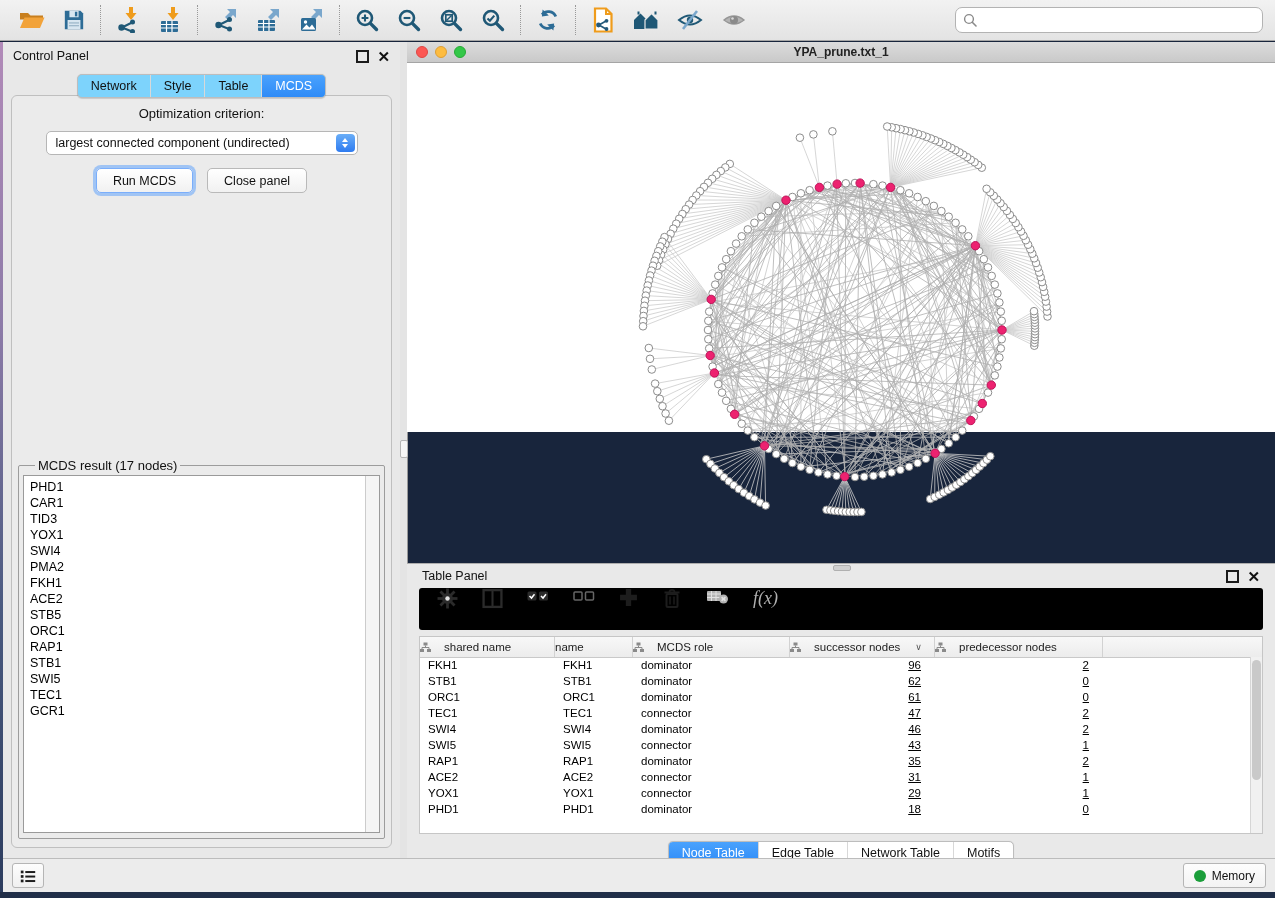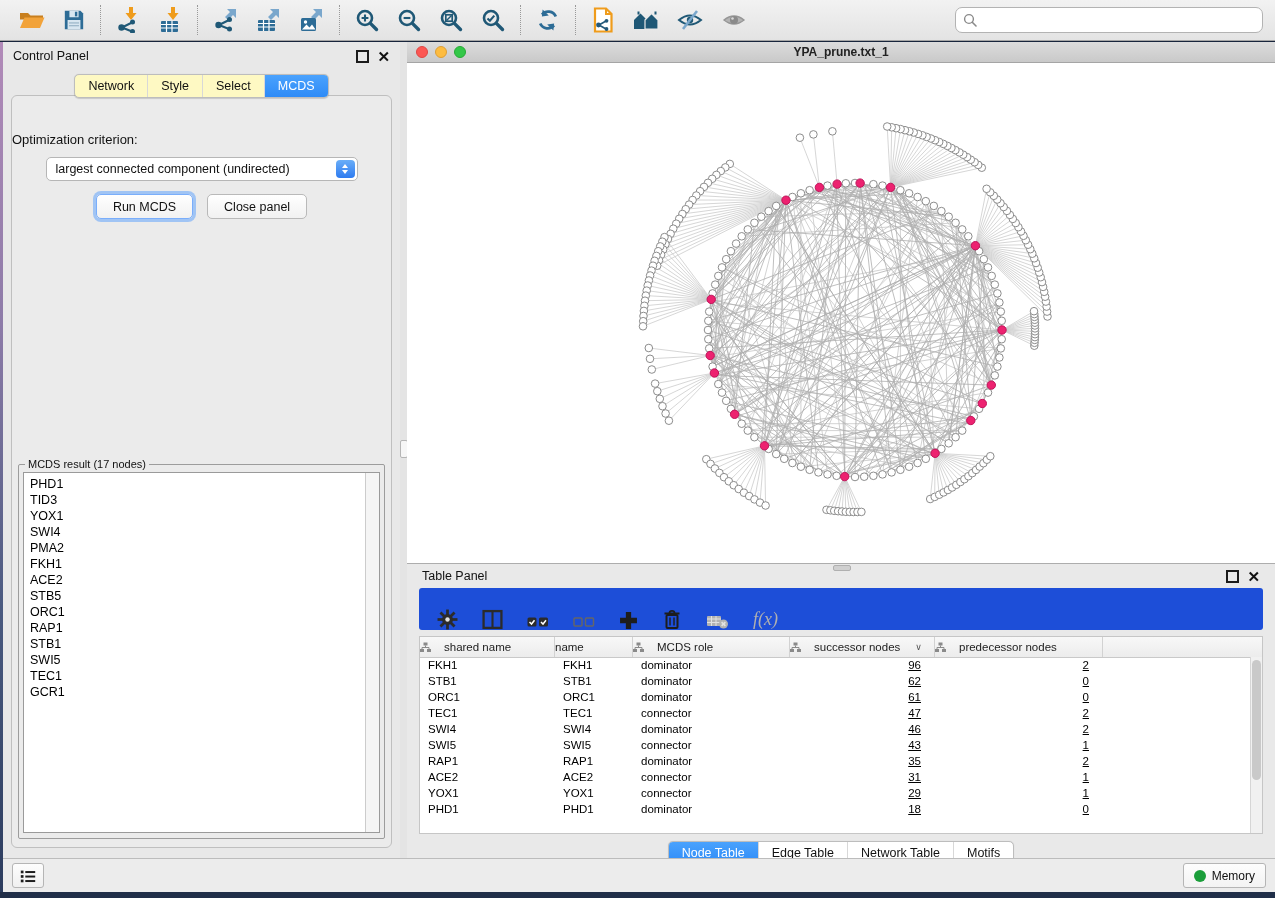--- a/index.html
+++ b/index.html
@@ -24,69 +24,69 @@
   .cp-header{height:28px;display:flex;align-items:center;padding:0 10px;font-size:12.5px;color:#111;}
   .win-icons{margin-left:auto;display:flex;align-items:center;gap:8px;}
   .float-ico{width:9px;height:9px;border:2px solid #1b1b1b;display:inline-block;}
   .close-ico{font-size:15px;font-weight:bold;color:#111;line-height:1;}
   .seg{display:inline-flex;background:#fff;border:1px solid #bdbdbd;border-radius:5px;overflow:hidden;
        height:22px;align-items:stretch;font-size:12.5px;box-shadow:0 0.5px 1px rgba(0,0,0,.15);}
   .seg-item{padding:0 13px;display:flex;align-items:center;border-left:1px solid #d8d8d8;color:#111;cursor:default;}
   .seg-item:first-child{border-left:none;}
   .seg-item.sel{background:linear-gradient(#4aa2fd,#2e8bf7);color:#fff;}
   .cp-tabs{position:absolute;left:0;right:0;top:32px;display:flex;justify-content:center;z-index:2;background:transparent;}
-  .cp-tabs .seg{background:#fef9c3;}
+  .cp-tabs .seg{background:#7dd3fc;}
   .cp-box{position:absolute;left:8px;right:8px;top:53px;bottom:10px;border:1px solid #bfbfbf;
        border-radius:6px;background:#ebebeb;}
-  .opt-label{margin-top:36px;text-align:left;font-size:13px;color:#111;}
+  .opt-label{margin-top:10px;text-align:center;font-size:13px;color:#111;}
   .dropdown{margin:10px auto 0;width:312px;height:24px;background:#fff;border:1px solid #b6b6b6;
        border-radius:5px;display:flex;align-items:center;font-size:12.5px;padding-left:9px;
        box-sizing:border-box;position:relative;color:#111;}
   .stepper{position:absolute;right:2px;top:2px;bottom:2px;width:19px;border-radius:4px;
        background:linear-gradient(#6aaef8,#2e7bf0);display:flex;flex-direction:column;
        align-items:center;justify-content:center;gap:2px;}
   .stepper i{width:0;height:0;border-left:3.5px solid transparent;border-right:3.5px solid transparent;display:block;}
   .stepper .up{border-bottom:4.5px solid #fff;}
   .stepper .dn{border-top:4.5px solid #fff;}
   .btn-row{display:flex;justify-content:center;gap:14px;margin-top:13px;}
   .btn{height:25px;padding:0 16px;background:linear-gradient(#ffffff,#f1f1f1);border:1px solid #b9b9b9;
        border-radius:5px;font-size:12.5px;color:#111;font-family:"Liberation Sans",sans-serif;}
   .btn.focusring{box-shadow:0 0 0 3px rgba(110,170,250,.6);border-color:#7aaefb;}
   .result-box{position:absolute;left:6px;right:6px;top:362px;bottom:8px;border:1px solid #9c9c9c;
        border-radius:2px;margin:0;padding:0;background:transparent;}
-  .result-box legend{font-size:11px;color:#111;padding:0 3px;margin-left:6px;}
+  .result-box legend{font-size:13px;color:#111;padding:0 3px;margin-left:16px;}
   .result-wrap{position:absolute;left:4px;right:4px;top:2px;bottom:5px;background:#fff;
        border:1px solid #9a9a9a;overflow:hidden;}
   .result-list{margin:0;padding:3px 0 0 6px;list-style:none;font-size:12.5px;line-height:16px;color:#000;}
   .list-scroll{position:absolute;right:0;top:0;bottom:0;width:13px;background:#f5f5f5;border-left:1px solid #ccc;}
   
   .v-splitter{position:absolute;left:400px;top:42px;width:7px;height:816px;background:#e4e4e4;
        border-right:1px solid #979797;}
   .v-splitter .grip{position:absolute;left:0px;top:398px;width:6px;height:16px;background:#f6f6f6;
        border:1px solid #b5b5b5;border-radius:2px;}
   
   .right-col{position:absolute;left:407px;top:42px;width:868px;height:816px;}
-  .net-window{position:absolute;left:0;top:0;width:100%;height:521px;}
+  .net-window{position:absolute;left:0;top:0;width:100%;height:390px;}
   .net-titlebar{height:20px;background:linear-gradient(#dcdcdc,#c9c9c9);border-bottom:1px solid #a5a5a5;
        position:relative;display:flex;align-items:center;justify-content:center;}
   .net-title{font-size:12px;font-weight:bold;color:#222;}
   .tlights{position:absolute;left:9px;top:0;bottom:0;display:flex;align-items:center;gap:7px;}
   .tl{width:12px;height:12px;border-radius:50%;display:inline-block;box-sizing:border-box;}
   .tl.red{background:#fc5753;border:1px solid #df4744;}
   .tl.yel{background:#fdbc40;border:1px solid #de9f34;}
   .tl.grn{background:#33c748;border:1px solid #27aa35;}
   .net-canvas{position:absolute;left:0;top:21px;right:0;bottom:0;background:#fff;}
   
   .table-panel{position:absolute;left:0;top:521px;width:100%;height:295px;background:#e9e9e9;
        border-top:1px solid #adadad;box-sizing:border-box;}
   .h-grip{position:absolute;top:1px;left:50%;margin-left:-8px;width:16px;height:4px;background:#d0d0d0;
        border:1px solid #b0b0b0;border-radius:2px;}
   .tp-header{height:24px;display:flex;align-items:center;padding:0 15px;font-size:12.5px;color:#111;}
-  .tp-toolbar{margin:0 12px;height:42px;background:#1d4ed8;border-radius:3px;display:flex;
-       align-items:flex-end;padding:0 6px;}
+  .tp-toolbar{margin:0 12px;height:42px;background:#000000;border-radius:3px;display:flex;
+       align-items:flex-start;padding:0 6px;}
   .ticon{padding:0 12px;background:none;border:none;display:flex;align-items:center;cursor:default;}
   .fx{font-family:"Liberation Serif",serif;font-style:italic;font-size:18px;color:#b0b0b0;}
   .tp-table{margin:6px 12px 0;height:196px;background:#fff;border:1px solid #c6c6c6;position:relative;overflow:hidden;}
   .thead{display:grid;grid-template-columns:135px 78px 157px 145px 168px 1fr;height:20px;
        background:linear-gradient(#f8f8f8,#ececec);border-bottom:1px solid #c9c9c9;font-size:11.5px;}
   .th{display:flex;align-items:center;justify-content:flex-start;gap:13px;border-right:1px solid #d2d2d2;color:#222;}
   .th.filler{border-right:none;}
   .sortchev{font-size:9px;color:#555;margin-left:2px;}
   .tbody{position:absolute;left:0;right:11px;top:20px;bottom:0;overflow:hidden;}
   .trow{display:grid;grid-template-columns:135px 78px 157px 145px 168px 1fr;height:16px;
@@ -257,21 +257,21 @@
     <span>Control Panel</span>
     <span class="win-icons">
       <span class="float-ico"></span>
       <span class="close-ico">✕</span>
     </span>
   </div>
   <div class="cp-tabs">
     <div class="seg">
       <span class="seg-item">Network</span>
       <span class="seg-item">Style</span>
-      <span class="seg-item">Select</span>
+      <span class="seg-item">Table</span>
       <span class="seg-item sel">MCDS</span>
     </div>
   </div>
   <div class="cp-box">
     <div class="opt-label">Optimization criterion:</div>
     <div class="dropdown">
       <span>largest connected component (undirected)</span>
       <span class="stepper">
           <i class="up"></i>
           <i class="dn"></i>
@@ -279,20 +279,21 @@
     </div>
     <div class="btn-row">
       <button class="btn focusring">Run MCDS</button>
       <button class="btn">Close panel</button>
     </div>
     <fieldset class="result-box">
       <legend>MCDS result (17 nodes)</legend>
       <div class="result-wrap">
         <ul class="result-list">
             <li>PHD1</li>
+            <li>CAR1</li>
             <li>TID3</li>
             <li>YOX1</li>
             <li>SWI4</li>
             <li>PMA2</li>
             <li>FKH1</li>
             <li>ACE2</li>
             <li>STB5</li>
             <li>ORC1</li>
             <li>RAP1</li>
             <li>STB1</li>

